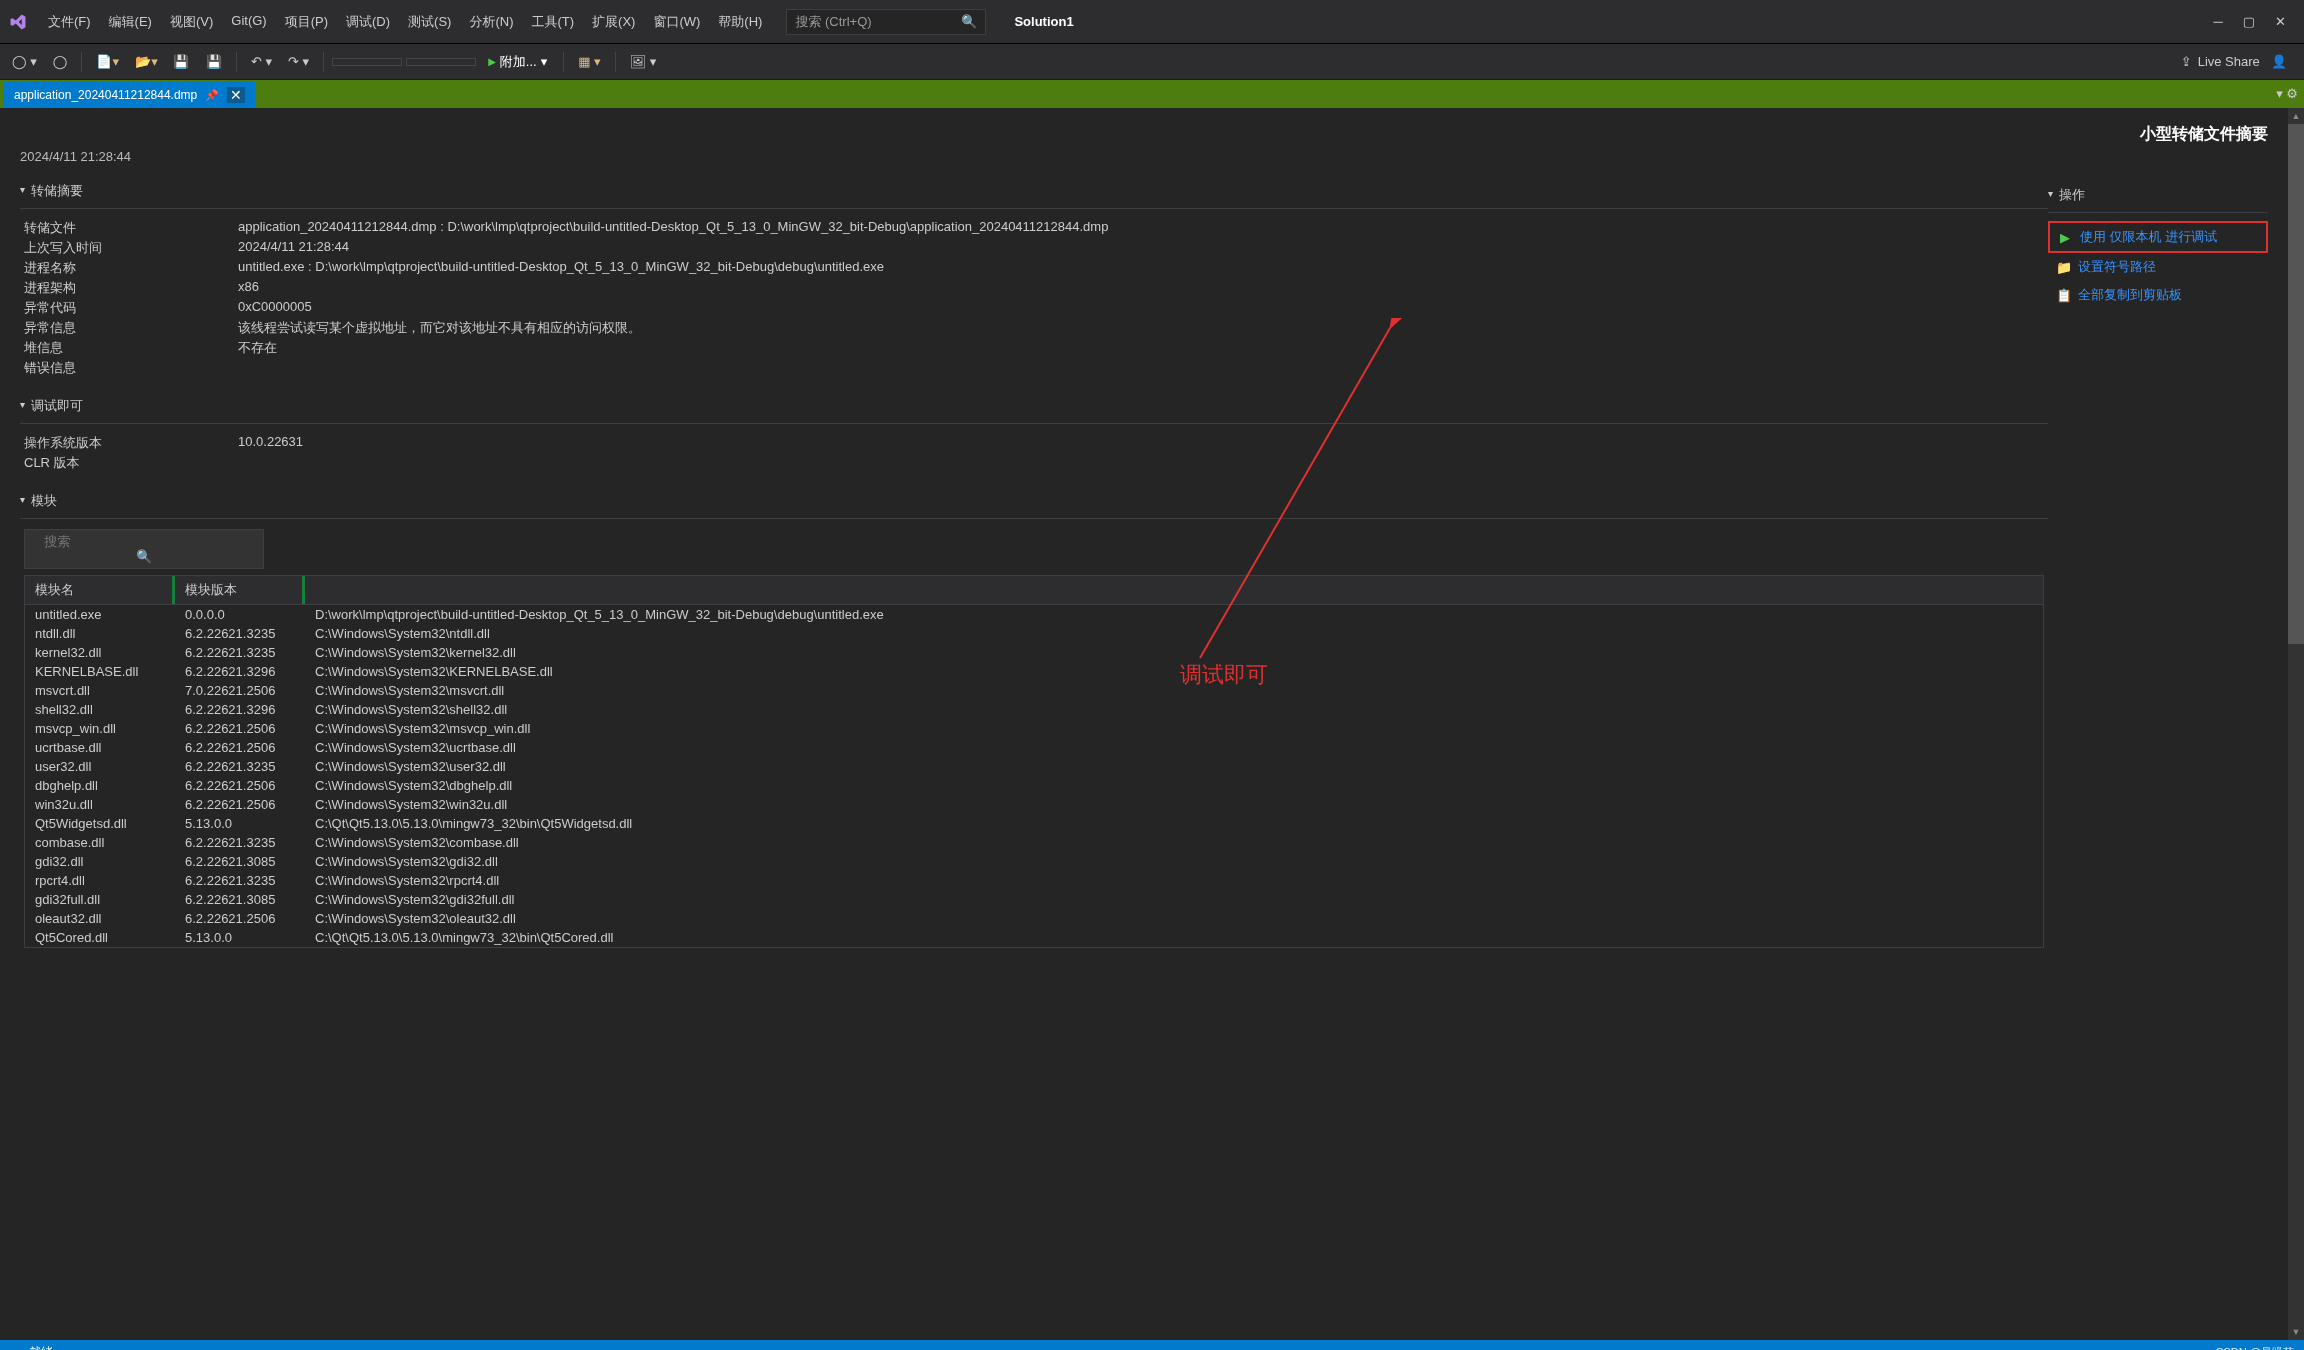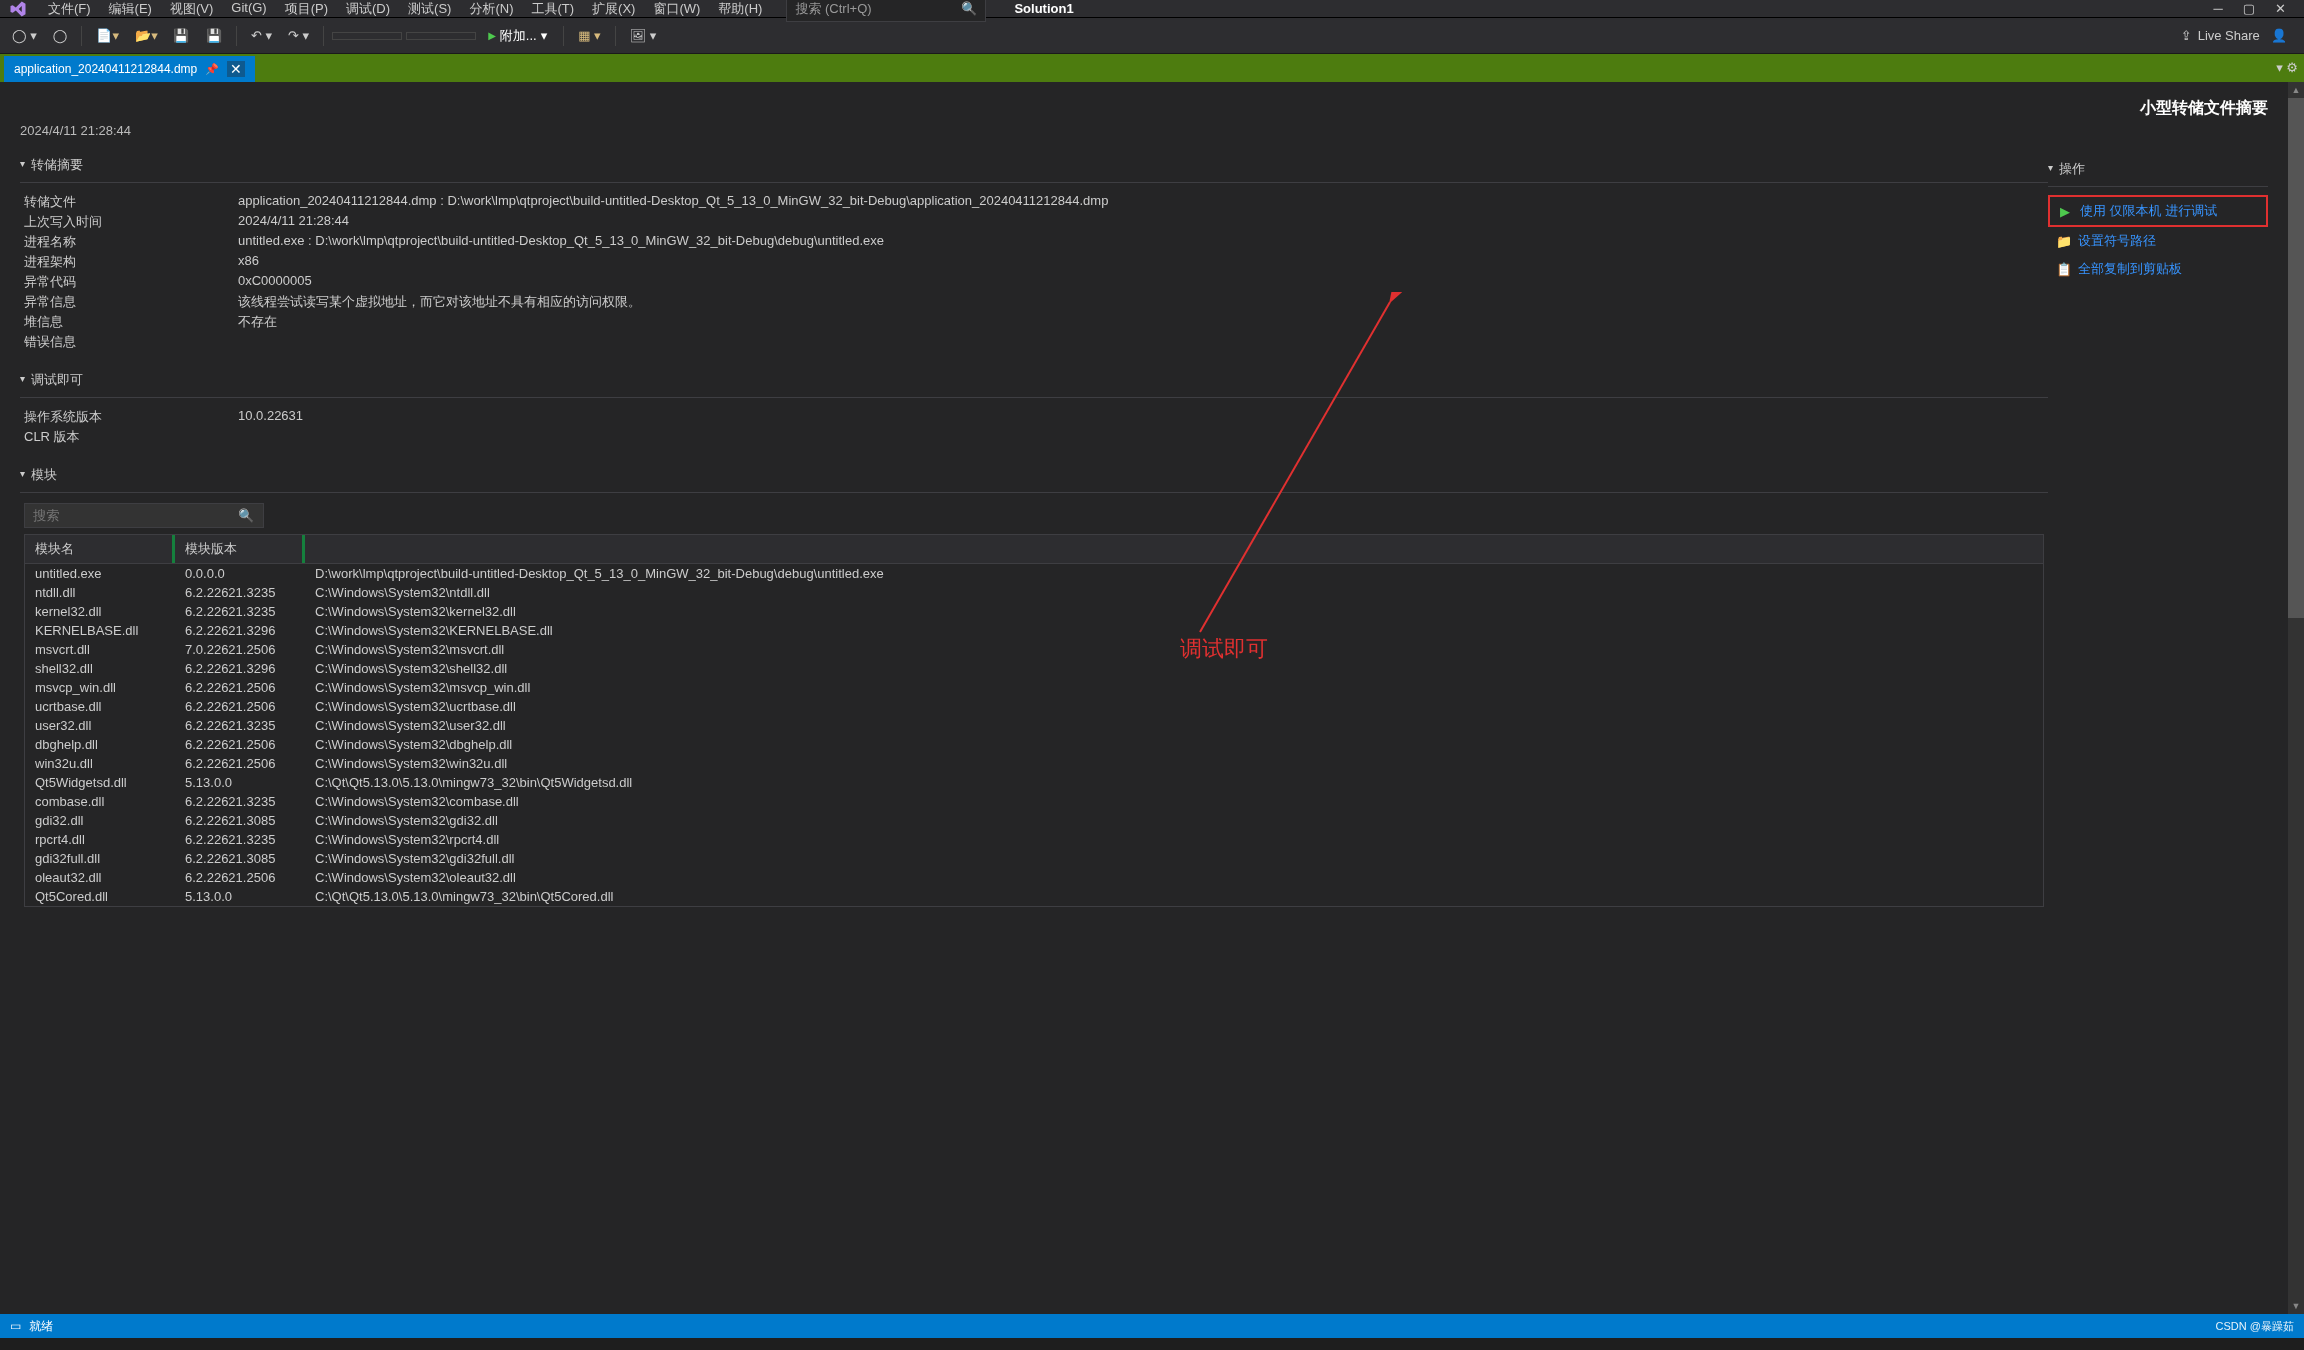--- a/index.html
+++ b/index.html
@@ -1,19 +1,19 @@
 <!DOCTYPE html>
 <html><head>
 <meta charset="utf-8">
 <style>
 * { margin: 0; padding: 0; box-sizing: border-box; font-family: "Microsoft YaHei", "Segoe UI", sans-serif; }
 body { background: #1e1e1e; color: #ccc; font-size: 13px; overflow: hidden; width: 2304px; height: 1350px; transform-origin: top left; }
 
 
-.titlebar { height: 18px; background: #2d2d30; display: flex; align-items: center; padding: 0 8px; justify-content: space-between; border-bottom: 1px solid #000; gap: 15px; }
+.titlebar { height: 44px; background: #2d2d30; display: flex; align-items: center; padding: 0 8px; justify-content: space-between; border-bottom: 1px solid #000; gap: 15px; }
 .titlebar-left { display: flex; align-items: center; gap: 4px; }
 .vs-logo { width: 20px; height: 20px; display: flex; align-items: center; justify-content: center; }
 .menubar { display: flex; gap: 2px; margin-left: 8px; }
 .menubar span { padding: 4px 8px; cursor: pointer; color: #ccc; font-size: 13px; }
 .search-box { background: #252526; border: 1px solid #3e3e42; padding: 3px 8px; width: 200px; color: #999; display: flex; align-items: center; justify-content: space-between; margin-left: 12px; }
 .solution-name { color: #fff; margin-left: 24px; font-weight: bold; }
 .win-controls { display: flex; gap: 20px; padding-right: 10px; }
 .win-controls span { cursor: pointer; color: #ccc; }
 
 
@@ -58,21 +58,21 @@
 
 .actions-hdr { display: flex; align-items: center; gap: 6px; padding: 8px 0; color: #ccc; border-bottom: 1px solid #3e3e42; margin-bottom: 8px; }
 .action-link { display: flex; align-items: center; gap: 8px; padding: 5px 8px; color: #3794ff; cursor: pointer; font-size: 13px; }
 .action-link.highlighted { border: 2px solid #e03030; padding: 5px 8px; }
 .action-icon { width: 14px; text-align: center; }
 .play-green { color: #4ec94e; }
 .folder-y { color: #d7ba7d; }
 .copy-b { color: #d7ba7d; }
 
 
-.mod-search { display: flex; align-items: center; background: #333; border: 1px solid #3e3e42; width: 240px; padding: 4px 8px; margin: 4px 0 6px 4px; justify-content: space-between; }
+.mod-search { display: flex; align-items: center; background: #333; border: 1px solid #3e3e42; width: 240px; padding: 4px 8px; margin: 4px 0 6px 4px; justify-content: space-between; flex-direction: column; }
 .mod-search input { background: none; border: none; color: #ccc; outline: none; width: 200px; }
 .mod-table { border: 1px solid #3e3e42; margin: 0 4px; }
 .mod-table-hdr { display: grid; grid-template-columns: 150px 130px 1fr; background: #2d2d30; border-bottom: 1px solid #3e3e42; }
 .mod-table-hdr > div { padding: 5px 10px; border-right: 3px solid #15803d; color: #ccc; }
 .mod-table-body { }
 .mod-row { display: grid; grid-template-columns: 150px 130px 1fr; }
 .mod-row > div { padding: 2px 10px; color: #ccc; font-size: 13px; white-space: nowrap; overflow: hidden; }
 
 
 .anno-arrow { position: absolute; pointer-events: none; }

